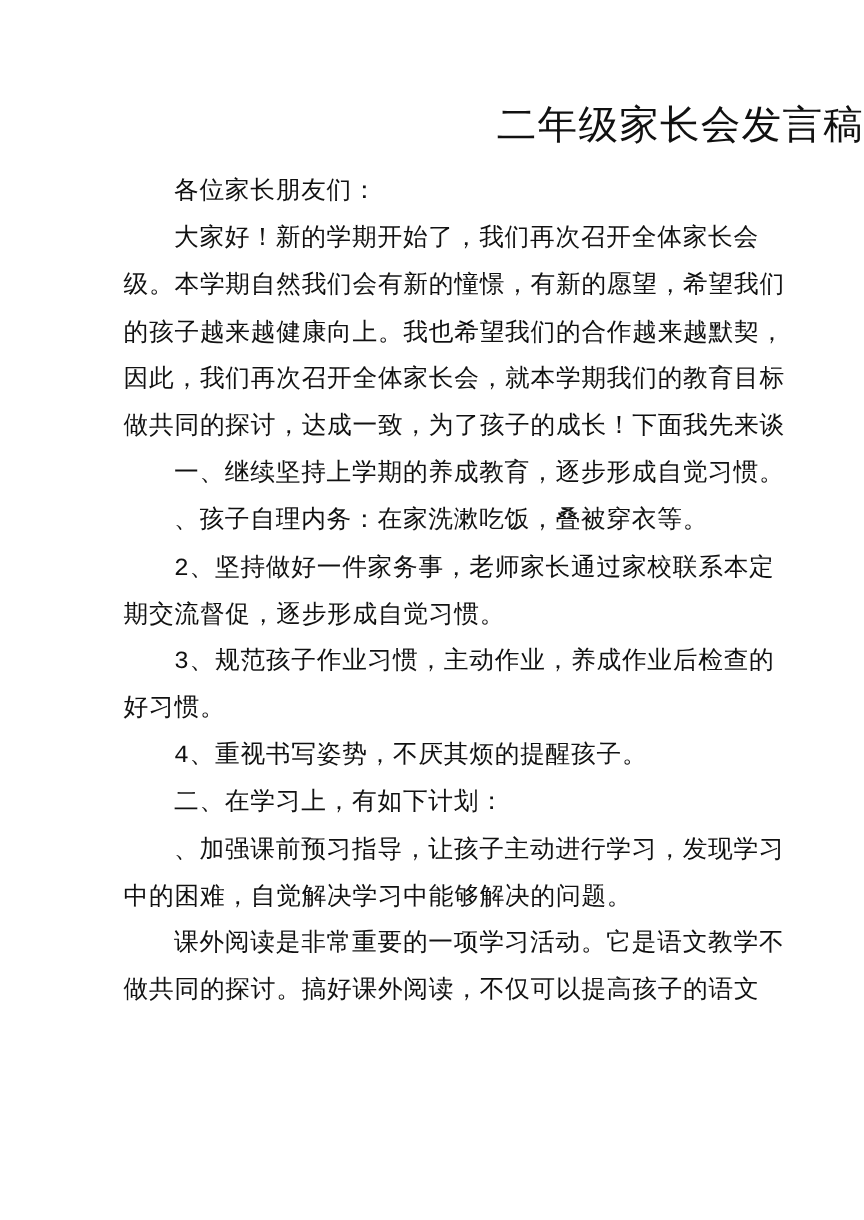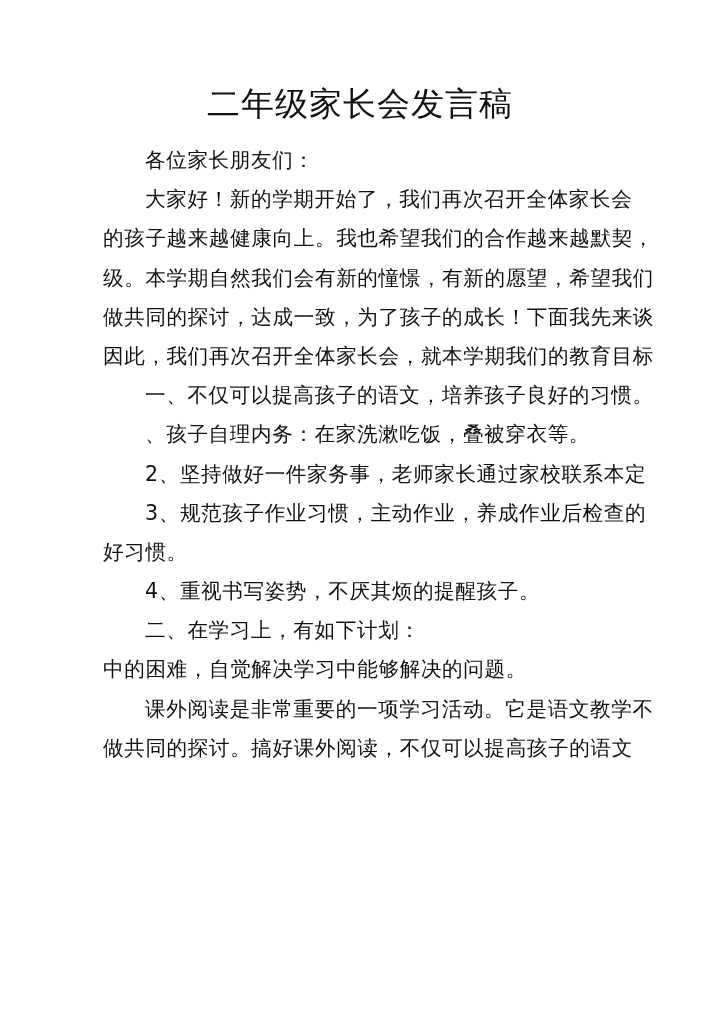--- a/index.html
+++ b/index.html
@@ -21,62 +21,65 @@
       top: 0;
       width: 720px;
       height: 1017px;
       background: #ffffff;
     }
     .title {
       position: absolute;
       left: 0;
       top: 82px;
       width: 720px;
-      text-align: center;
+      text-align: right;
       font-family: "DejaVu Serif", "Liberation Serif", serif;
       font-size: 33px;
       line-height: 44px;
       letter-spacing: 1px;
       color: #111111;
       font-weight: normal;
     }
     .body-text {
       position: absolute;
       left: 103px;
       top: 141px;
       width: 530px;
       font-size: 20.6px;
       line-height: 39.2px;
       letter-spacing: 0.6px;
+      font-family: Liberation Mono, monospace;
     }
     .line {
       white-space: nowrap;
       height: 39.2px;
     }
     .indent {
       padding-left: 42px;
     }
   </style>
 </head>
 <body>
 
 <div class="page">
   <div class="title">二年级家长会发言稿</div>
 
   <div class="body-text">
     <div class="line indent">各位家长朋友们：</div>
     <div class="line indent">大家好！新的学期开始了，我们再次召开全体家长会</div>
+    <div class="line">级。本学期自然我们会有新的憧憬，有新的愿望，希望我们</div>
     <div class="line">的孩子越来越健康向上。我也希望我们的合作越来越默契，</div>
-    <div class="line">级。本学期自然我们会有新的憧憬，有新的愿望，希望我们</div>
+    <div class="line">因此，我们再次召开全体家长会，就本学期我们的教育目标</div>
     <div class="line">做共同的探讨，达成一致，为了孩子的成长！下面我先来谈</div>
-    <div class="line">因此，我们再次召开全体家长会，就本学期我们的教育目标</div>
-    <div class="line indent">一、不仅可以提高孩子的语文，培养孩子良好的习惯。</div>
+    <div class="line indent">一、继续坚持上学期的养成教育，逐步形成自觉习惯。</div>
     <div class="line indent">、孩子自理内务：在家洗漱吃饭，叠被穿衣等。</div>
     <div class="line indent">2、坚持做好一件家务事，老师家长通过家校联系本定</div>
+    <div class="line">期交流督促，逐步形成自觉习惯。</div>
     <div class="line indent">3、规范孩子作业习惯，主动作业，养成作业后检查的</div>
     <div class="line">好习惯。</div>
     <div class="line indent">4、重视书写姿势，不厌其烦的提醒孩子。</div>
     <div class="line indent">二、在学习上，有如下计划：</div>
+    <div class="line indent">、加强课前预习指导，让孩子主动进行学习，发现学习</div>
     <div class="line">中的困难，自觉解决学习中能够解决的问题。</div>
     <div class="line indent">课外阅读是非常重要的一项学习活动。它是语文教学不</div>
     <div class="line">做共同的探讨。搞好课外阅读，不仅可以提高孩子的语文</div>
   </div>
 </div>
 
 </body></html>

